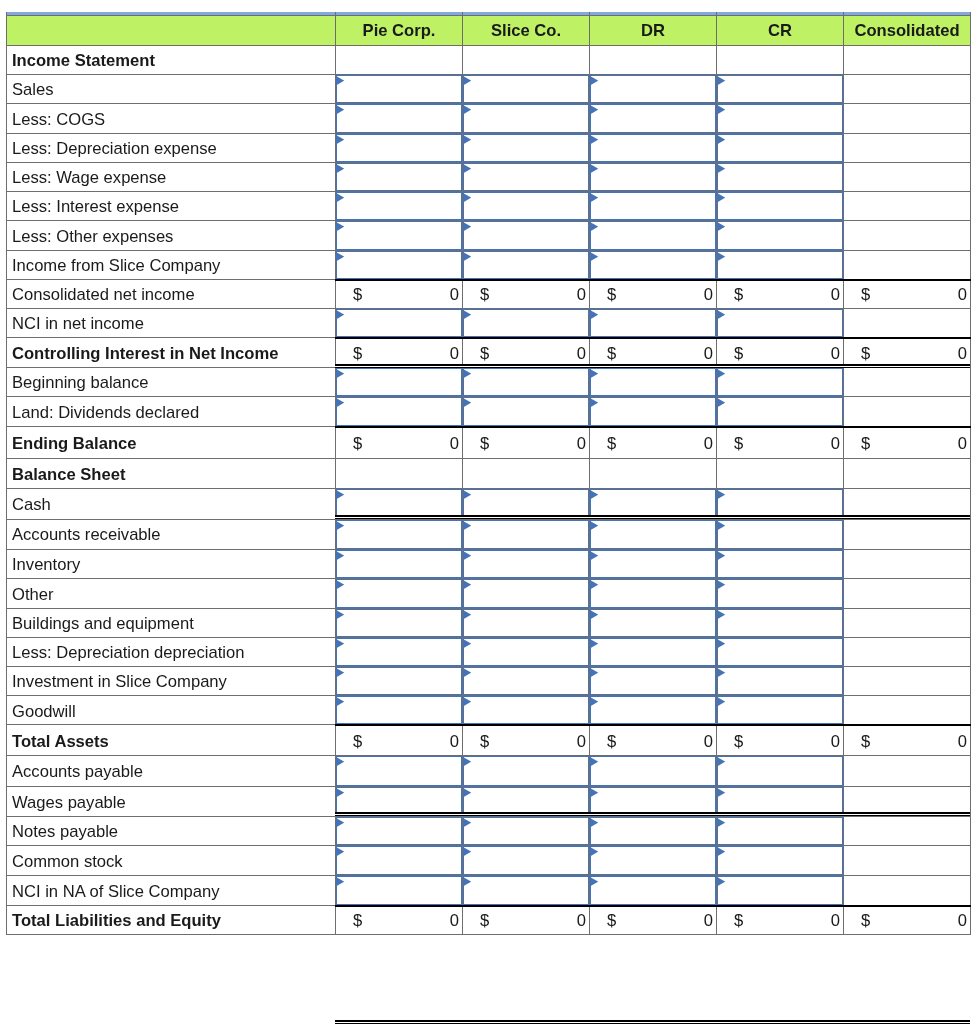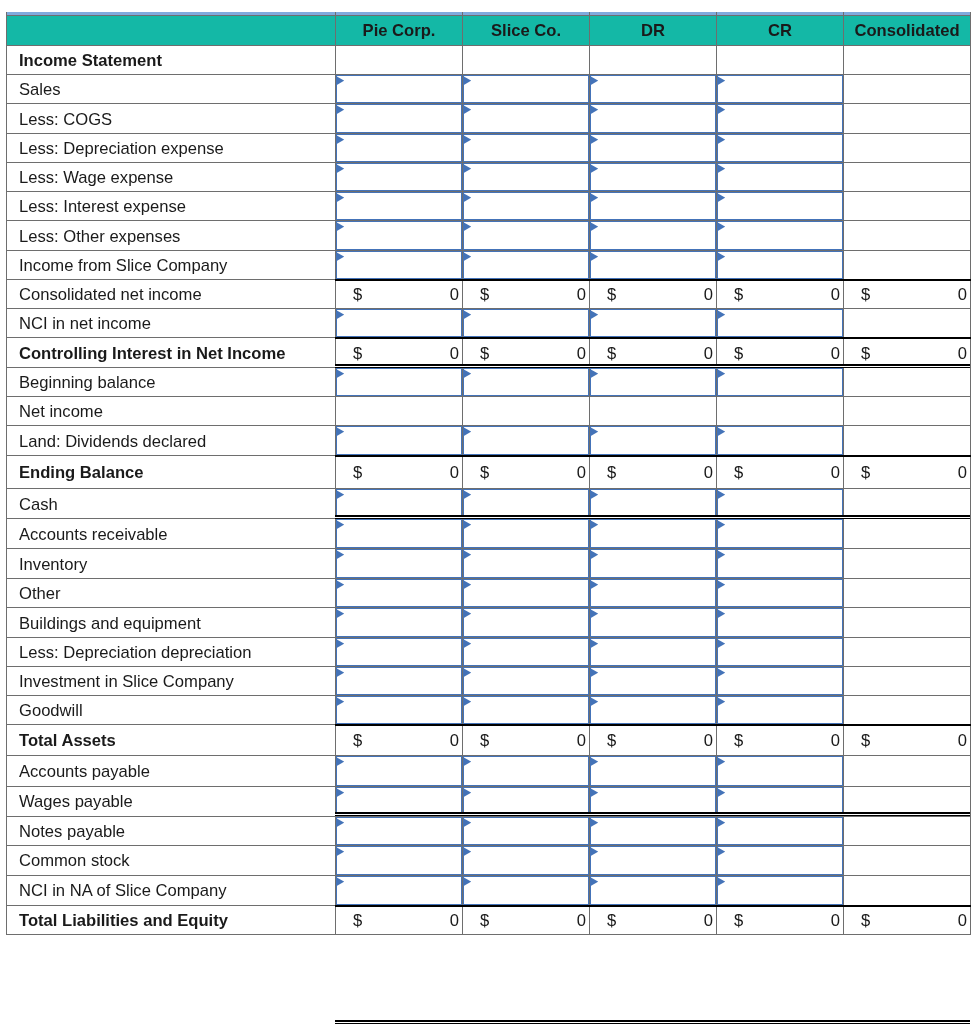--- a/index.html
+++ b/index.html
@@ -30,21 +30,21 @@
     padding:0;
     border-left:1px solid #6e6e6e;
     border-right:1px solid #6e6e6e;
     border-top:0;
     border-bottom:0;
     box-sizing:border-box;
   }
 
   
   table.ws tr.hdr th{
-    background:#14b8a6;
+    background:#bef264;
     height:30.3px;
     padding:0;
     border:1px solid #6e6e6e;
     box-sizing:border-box;
     font-weight:bold;
     font-size:16.6px;
     text-align:center;
     vertical-align:middle;
     padding-top:2px;
   }
@@ -53,21 +53,21 @@
   table.ws td{
     padding:0;
     height:29.24px;
     border:1px solid #6e6e6e;
     box-sizing:border-box;
     vertical-align:middle;
     background:#ffffff;
     line-height:1;
   }
   table.ws td.lbl{
-    padding-left:12px;
+    padding-left:5px;
     padding-top:3px;
     white-space:nowrap;
   }
   table.ws tr.section td.lbl,
   table.ws tr.bold td.lbl{ font-weight:bold; }
 
   
   .money{
     display:flex;
     align-items:center;
@@ -533,28 +533,20 @@
   <td class="inp">
             <span class="ibox"></span>
             <span class="tri">
               <svg width="8.2" height="9.4" viewBox="0 0 8.2 9.4" aria-hidden="true">
                 <path d="M0 0 L8.2 4.7 L0 9.4 Z" fill="#4473b8"></path>
               </svg>
             </span>
           </td>
   <td class="empty"></td>
 </tr>
-<tr class="normal" style="height:29.10px">
-  <td class="lbl">Net income</td>
-  <td class="empty"></td>
-  <td class="empty"></td>
-  <td class="empty"></td>
-  <td class="empty"></td>
-  <td class="empty"></td>
-</tr>
 <tr class="normal" style="height:29.90px">
   <td class="lbl">Land: Dividends declared</td>
   <td class="inp">
             <span class="ibox"></span>
             <span class="tri">
               <svg width="8.2" height="9.4" viewBox="0 0 8.2 9.4" aria-hidden="true">
                 <path d="M0 0 L8.2 4.7 L0 9.4 Z" fill="#4473b8"></path>
               </svg>
             </span>
           </td>
@@ -609,20 +601,28 @@
               <span class="cur">$</span>
               <span class="val">0</span>
             </div>
           </td>
   <td class="tot">
             <div class="money">
               <span class="cur">$</span>
               <span class="val">0</span>
             </div>
           </td>
+</tr>
+<tr class="section" style="height:29.50px">
+  <td class="lbl">Balance Sheet</td>
+  <td class="empty"></td>
+  <td class="empty"></td>
+  <td class="empty"></td>
+  <td class="empty"></td>
+  <td class="empty"></td>
 </tr>
 <tr class="normal" style="height:30.60px">
   <td class="lbl">Cash</td>
   <td class="inp">
             <span class="ibox"></span>
             <span class="tri">
               <svg width="8.2" height="9.4" viewBox="0 0 8.2 9.4" aria-hidden="true">
                 <path d="M0 0 L8.2 4.7 L0 9.4 Z" fill="#4473b8"></path>
               </svg>
             </span>

